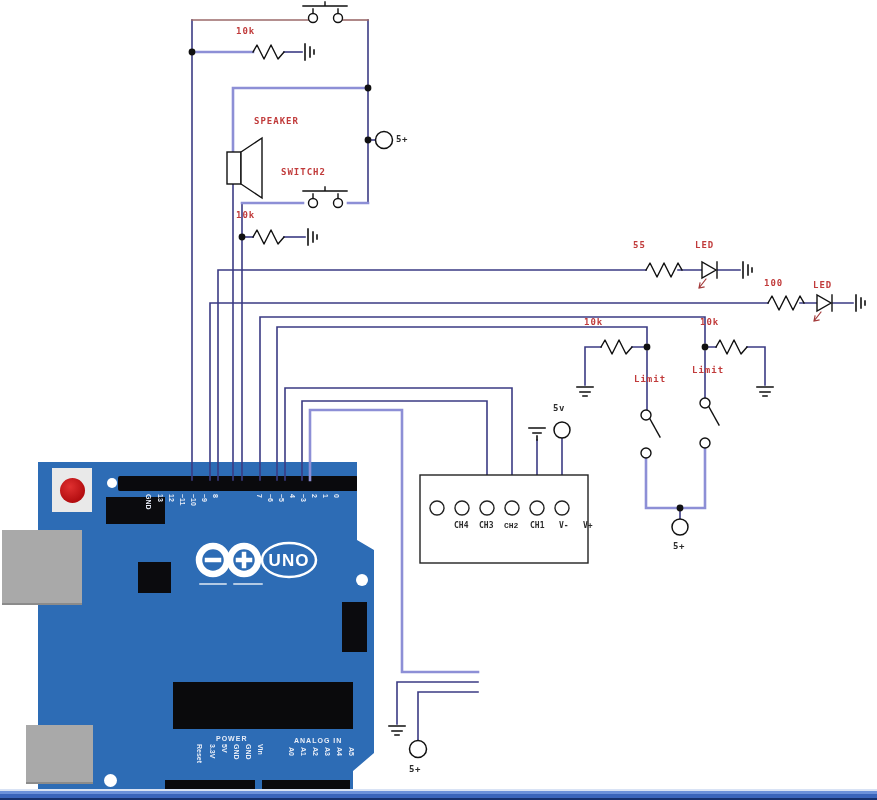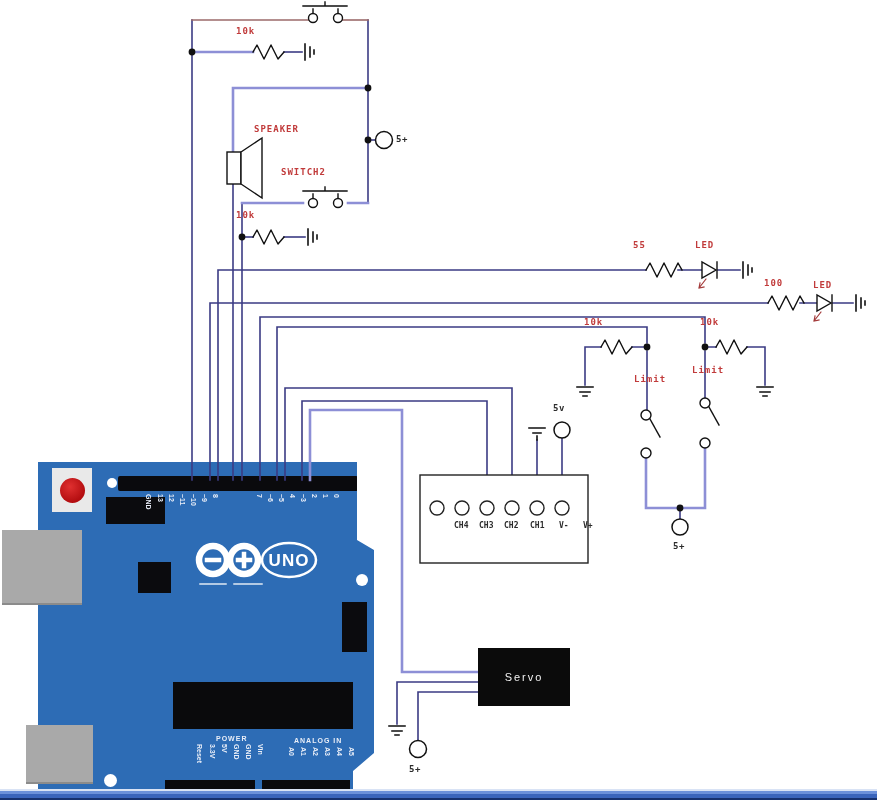--- a/index.html
+++ b/index.html
@@ -224,42 +224,39 @@
         <path d="M207,560 H219" stroke-width="4.5"></path>
         <path d="M238,560 H250 M244,554 V566" stroke-width="4.5"></path>
         <path d="M200,584 H226 M234,584 H262" stroke-width="1.5" opacity="0.85"></path>
         <ellipse cx="289" cy="560" rx="27" ry="17" stroke-width="2.5"></ellipse>
       </g>
       <text x="289" y="566" fill="#fff" stroke="none" font-family="Liberation Sans, sans-serif" font-size="17" font-weight="bold" text-anchor="middle" letter-spacing="1">UNO</text>
     </g>
   </svg>
 
   <div class="rlabel" style="left:236px;top:26px;">10k</div>
-  <div class="rlabel" style="left:254px;top:124px;">SPEAKER</div>
+  <div class="rlabel" style="left:254px;top:116px;">SPEAKER</div>
   <div class="rlabel" style="left:281px;top:167px;">SWITCH2</div>
   <div class="rlabel" style="left:236px;top:210px;">10k</div>
   <div class="rlabel" style="left:633px;top:240px;">55</div>
   <div class="rlabel" style="left:695px;top:240px;">LED</div>
   <div class="rlabel" style="left:752px;top:278px;margin-left:12px;">100</div>
   <div class="rlabel" style="left:813px;top:280px;">LED</div>
   <div class="rlabel" style="left:584px;top:317px;">10k</div>
   <div class="rlabel" style="left:700px;top:317px;">10k</div>
   <div class="rlabel" style="left:634px;top:374px;">Limit</div>
   <div class="rlabel" style="left:692px;top:365px;">Limit</div>
 
   <div class="klabel" style="left:396px;top:134px;">5+</div>
   <div class="klabel" style="left:553px;top:403px;">5v</div>
   <div class="klabel" style="left:673px;top:541px;">5+</div>
   <div class="klabel" style="left:409px;top:764px;">5+</div>
 
   <div class="chlabel" style="left:427px;top:521px;">CH4</div>
   <div class="chlabel" style="left:452px;top:521px;">CH3</div>
-  <div class="chlabel" style="left:477px;top:521px;">CH2</div>
+  <div class="chlabel" style="left:477px;top:521px;font-family:Liberation Mono, monospace;">CH2</div>
   <div class="chlabel" style="left:503px;top:521px;">CH1</div>
   <div class="chlabel" style="left:532px;top:521px;">V-</div>
   <div class="chlabel" style="left:556px;top:521px;">V+</div>
 
-  <div id="servo-box">
-    <span>Servo</span>
-  </div>
 
   <div id="win-edge"></div>
 </div>
 
 </body></html>

